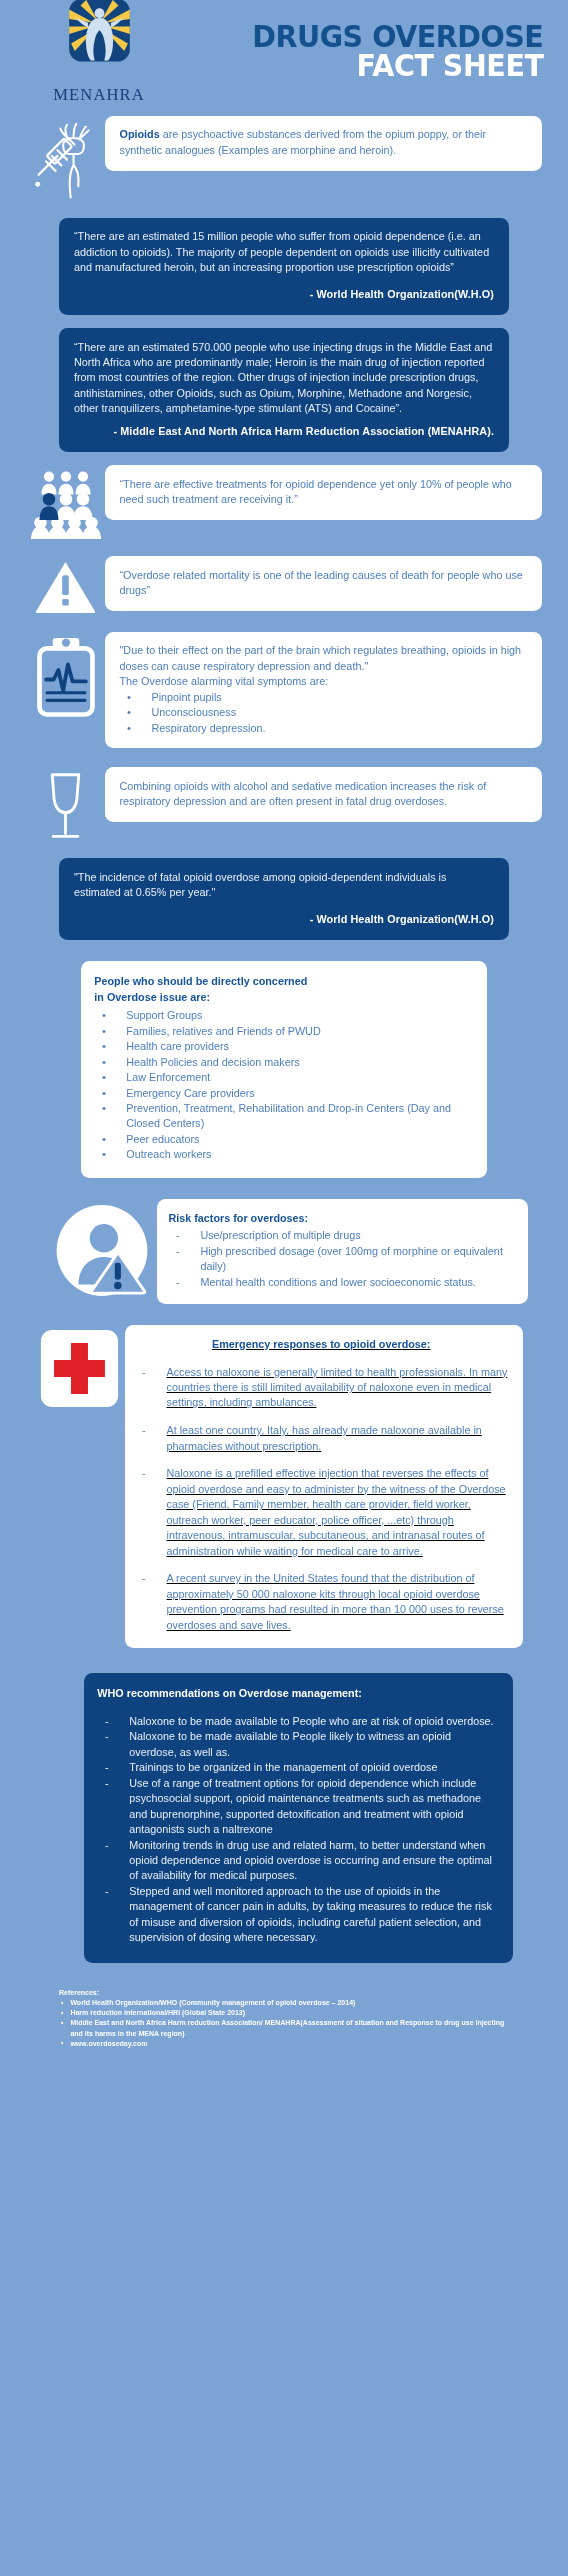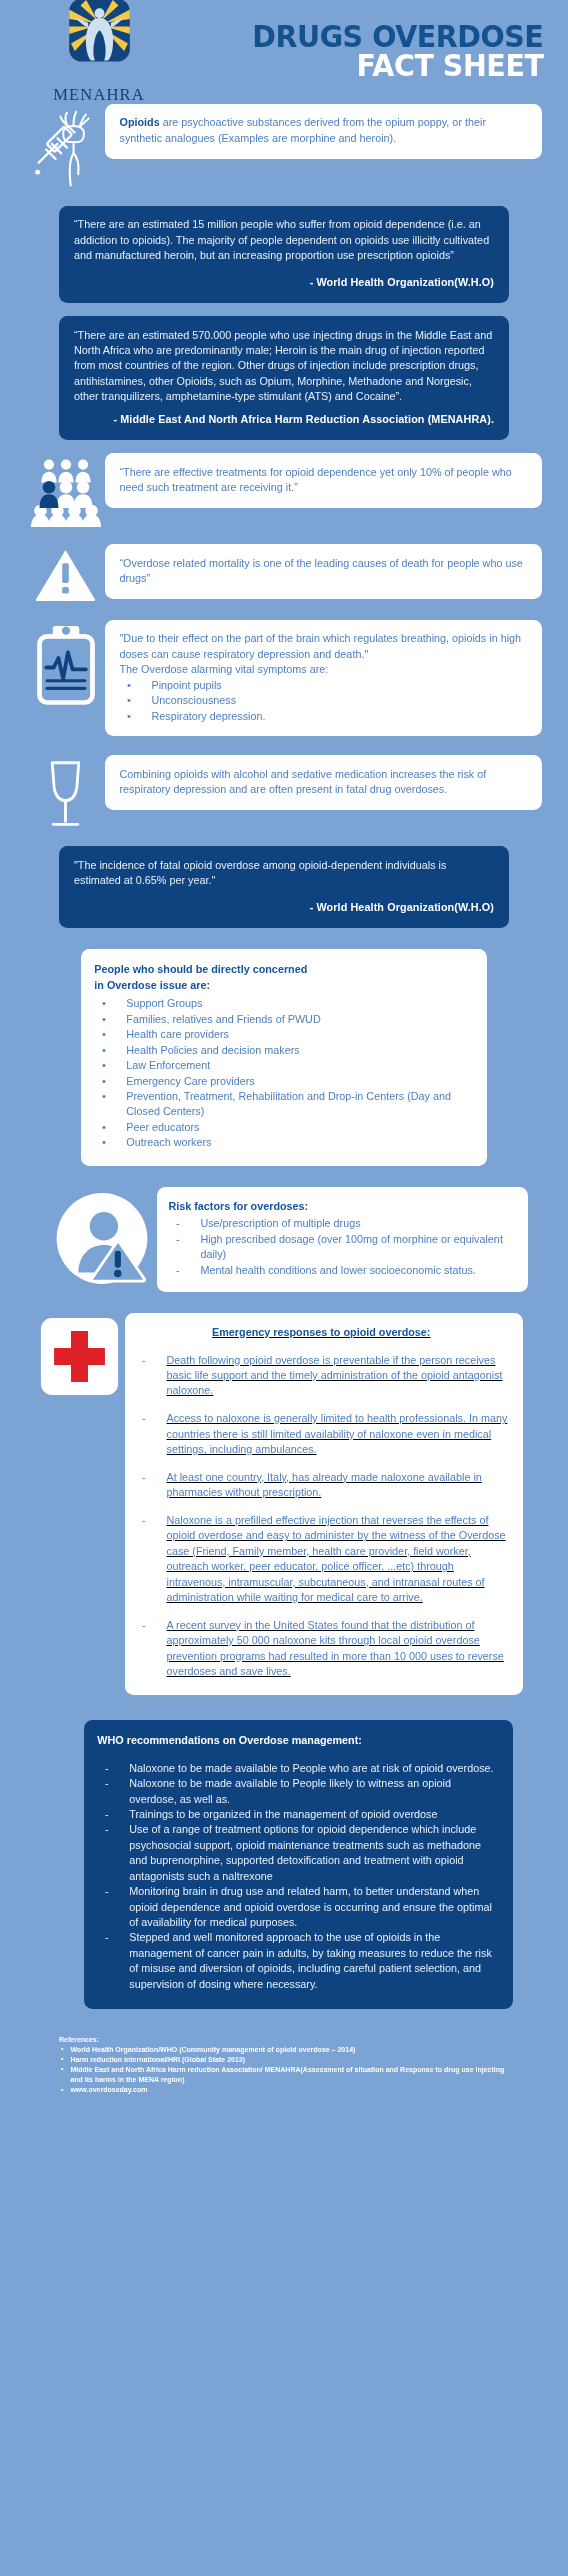--- a/index.html
+++ b/index.html
@@ -204,21 +204,21 @@
       </svg>
     </div>
     <div class="logo-word">MENAHRA</div>
   </div>
   <div class="title-block">
     <span class="title-line1">DRUGS OVERDOSE</span>
     <span class="title-line2">FACT SHEET</span>
   </div>
 </div>
 
-<div class="row" style="margin-top:9px;">
+<div class="row" style="margin-top:21px;">
   <div class="icon-cell">
     <svg class="ico" width="70" height="85" viewBox="0 0 74 90" aria-hidden="true">
       <g stroke="#ffffff" stroke-width="2.4" fill="none" stroke-linecap="round">
         <line x1="8" y1="58" x2="28" y2="38"></line>
         <rect x="24" y="20" width="12" height="26" rx="1.5" transform="rotate(45 30 33)"></rect>
         <line x1="16" y1="44" x2="26" y2="54"></line>
         <line x1="22" y1="38" x2="32" y2="48"></line>
         <line x1="28" y1="32" x2="38" y2="42"></line>
         <line x1="34" y1="14" x2="46" y2="26"></line>
       </g>
@@ -386,38 +386,37 @@
 <div class="row" style="margin-top:21px; padding-left:34px; padding-right:45px;text-decoration:underline;">
   <div class="icon-cell" style="flex:0 0 91px;">
     <svg class="ico" width="81" height="81" viewBox="0 0 86 86" aria-hidden="true">
       <rect x="2" y="2" width="82" height="82" rx="12" fill="#ffffff"></rect>
       <path d="M34 16 H52 V34 H70 V52 H52 V70 H34 V52 H16 V34 H34 Z" fill="#e02027"></path>
     </svg>
   </div>
   <div class="card white" style="padding:12.3px 15px 15px 9.5px;">
     <div class="card-title" style="text-align:center; margin-bottom:12.3px;">Emergency responses to opioid overdose:</div>
     <ul class="dash spaced">
-      <li>Death following opioid overdose is preventable if the person receives basic life support and the timely administration of the opioid antagonist naloxone.</li>
       <li>Access to naloxone is generally limited to health professionals. In many countries there is still limited availability of naloxone even in medical settings, including ambulances.</li>
       <li>At least one country, Italy, has already made naloxone available in pharmacies without prescription.</li>
       <li>Naloxone is a prefilled effective injection that reverses the effects of opioid overdose and easy to administer by the witness of the Overdose case (Friend, Family member, health care provider, field worker, outreach worker, peer educator, police officer, ...etc) through intravenous, intramuscular, subcutaneous, and intranasal routes of administration while waiting for medical care to arrive.</li>
       <li>A recent survey in the United States found that the distribution of approximately 50 000 naloxone kits through local opioid overdose prevention programs had resulted in more than 10 000 uses to reverse overdoses and save lives.</li>
     </ul>
   </div>
 </div>
 
 <div class="row whoblock" style="margin-top:25px;">
   <div class="card navy" style="padding:13.3px 15px 17px 13.3px;">
     <div class="card-title" style="margin-bottom:12.3px;">WHO recommendations on Overdose management:</div>
     <ul class="dash">
       <li>Naloxone to be made available to People who are at risk of opioid overdose.</li>
       <li> Naloxone to be made available to People likely to witness an opioid overdose, as well as.</li>
       <li>Trainings to be organized in the management of opioid overdose</li>
       <li>Use of a range of treatment options for opioid dependence which include psychosocial support, opioid maintenance treatments such as methadone and buprenorphine, supported detoxification and treatment with opioid antagonists such a naltrexone</li>
-      <li>Monitoring brain in drug use and related harm, to better understand when opioid dependence and opioid overdose is occurring and ensure the optimal of availability for medical purposes.</li>
+      <li>Monitoring trends in drug use and related harm, to better understand when opioid dependence and opioid overdose is occurring and ensure the optimal of availability for medical purposes.</li>
       <li>Stepped and well monitored approach to the use of opioids in the management of cancer pain in adults, by taking measures to reduce the risk of misuse and diversion of opioids, including careful patient selection, and supervision of dosing where necessary.</li>
     </ul>
   </div>
 </div>
 
 <div class="refs">
   <div class="rtitle">References:</div>
   <ul>
     <li>World Health Organization/WHO (Community management of opioid overdose – 2014)</li>
     <li>Harm reduction international/HRI (Global State 2013)</li>

